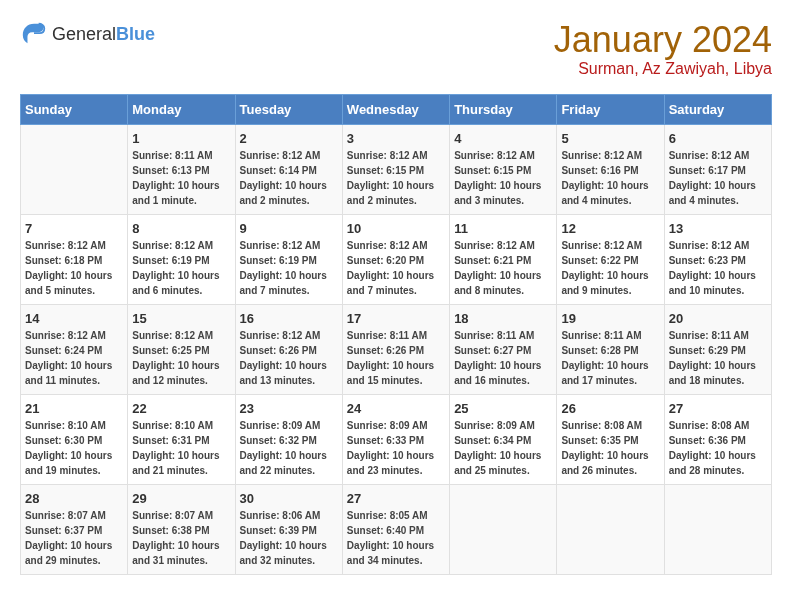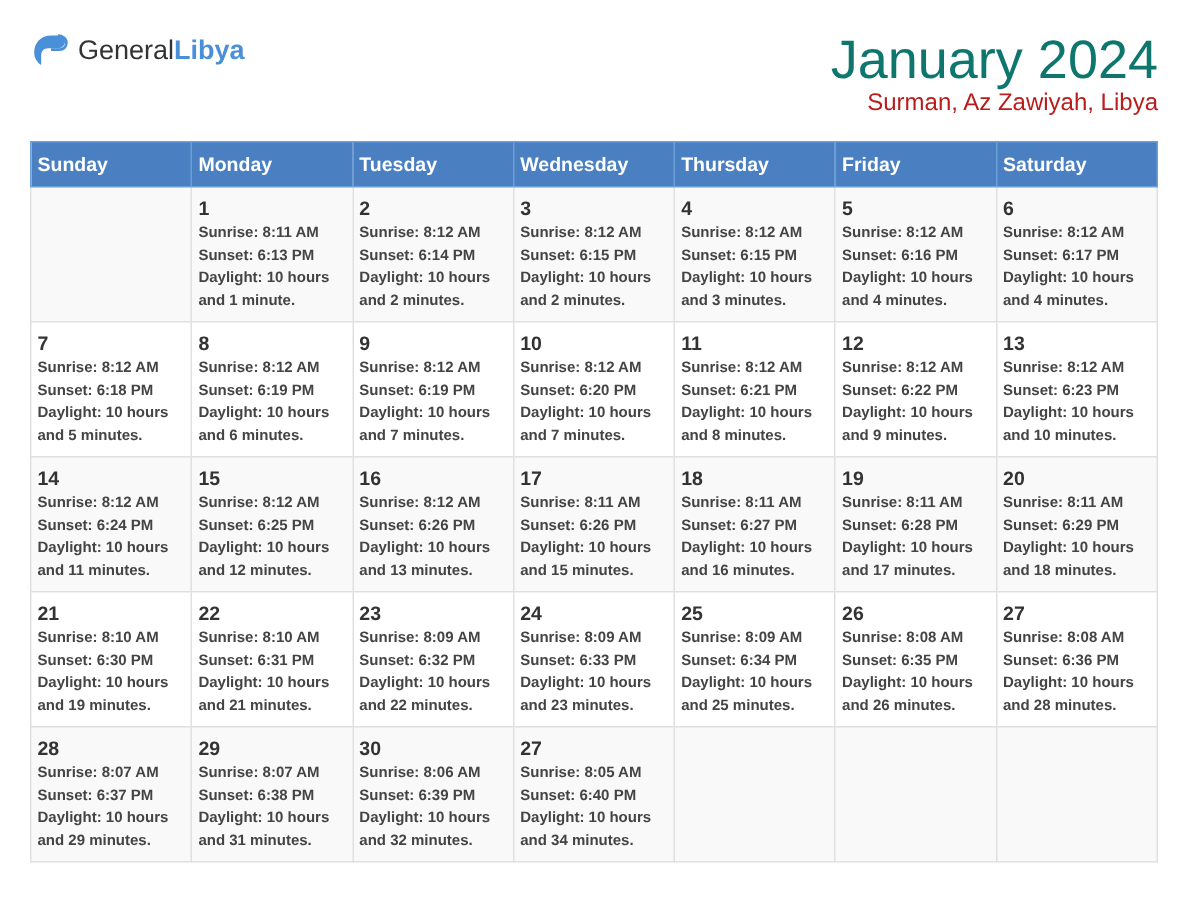--- a/index.html
+++ b/index.html
@@ -36,21 +36,21 @@
     .logo-icon {
       width: 28px;
       height: 28px;
     }
     .title-block {
       text-align: right;
     }
     .month-title {
       font-size: 36px;
       font-weight: normal;
-      color: #0f766e;
+      color: #a16207;
       line-height: 1.1;
     }
     .location-title {
       font-size: 16px;
       color: #b91c1c;
     }
     table {
       width: 100%;
       border-collapse: collapse;
       table-layout: fixed;
@@ -101,21 +101,21 @@
 <body>
 
 <div class="header">
   <div class="logo">
     <svg class="logo-icon" viewBox="0 0 30 30">
       <path d="M15 4 C8 4 3 9 3 16 C3 20 5 23 8 25 L8 18 C8 15 10 13 13 13 L20 13 C23 13 25 11 25 8 C25 5.8 23 4 20 4 Z" fill="#4a90d9"></path>
       <path d="M20 4 C23 4 26 6 26 9 C26 12 24 14 21 14 L15 14" fill="none" stroke="#4a90d9" stroke-width="2"></path>
     </svg>
     <div>
       <div>
-        <span class="logo-text-general">General</span><span class="logo-text-blue">Libya</span>
+        <span class="logo-text-general">General</span><span class="logo-text-blue">Blue</span>
       </div>
     </div>
   </div>
   <div class="title-block">
     <div class="month-title">January 2024</div>
     <div class="location-title">Surman, Az Zawiyah, Libya</div>
   </div>
 </div>
 
 <table>

